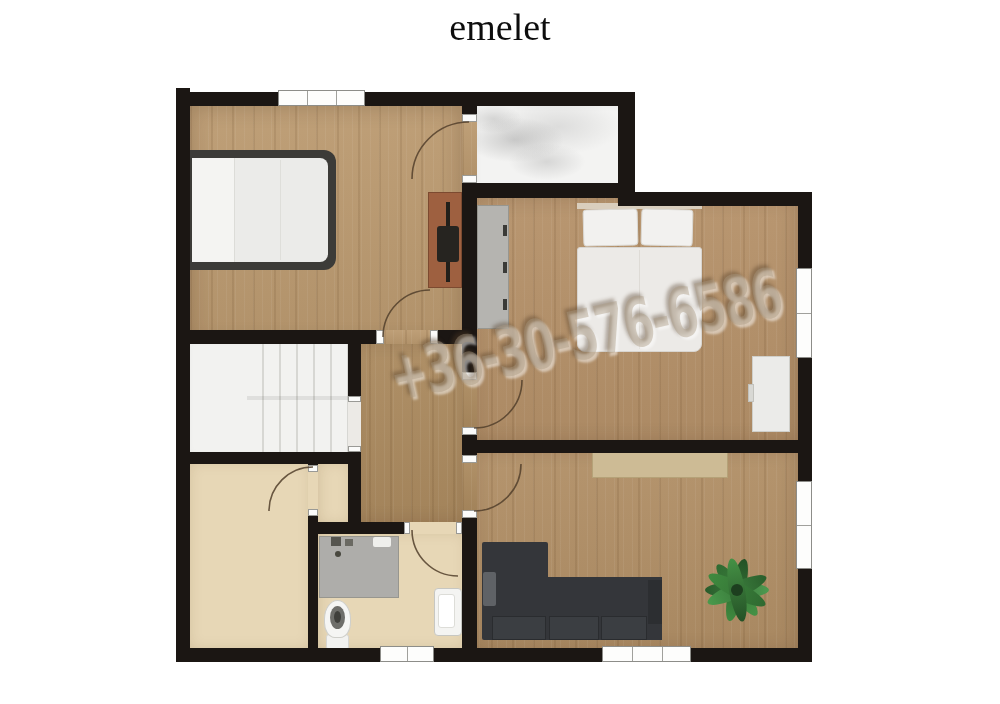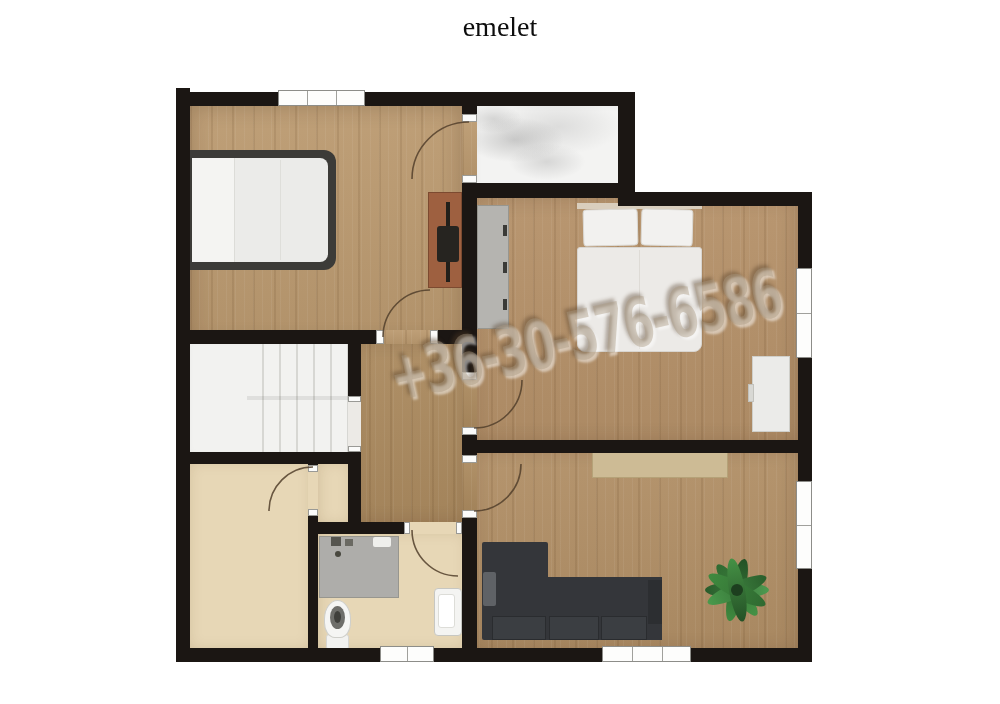--- a/index.html
+++ b/index.html
@@ -37,21 +37,21 @@
   .furn{position:absolute;z-index:3;}
   
   #arcs{position:absolute;left:0;top:0;z-index:8;pointer-events:none;}
   #watermark{position:absolute;left:390px;top:352px;z-index:9;
      font-family:"DejaVu Sans", sans-serif;font-weight:bold;font-size:44px;letter-spacing:-2px;
      color:rgba(170,152,128,.42);
      text-shadow:2px 2px 2px rgba(255,255,255,.50), -2px -2px 3px rgba(80,58,36,.38);
      transform:rotate(-12.5deg) scaleY(1.55);transform-origin:left center;white-space:nowrap;}
   #title{position:absolute;left:0;top:10px;width:100%;text-align:center;z-index:9;color:#0d0d0d;}
   #title .l1{font-size:30px;line-height:34px;}
-  #title .l2{font-size:28px;line-height:34px;}
+  #title .l2{font-size:38px;line-height:34px;}
 </style>
 </head>
 <body>
 
 <div id="canvas">
 
   <div id="title">
     <div class="l2">emelet</div>
   </div>
 

